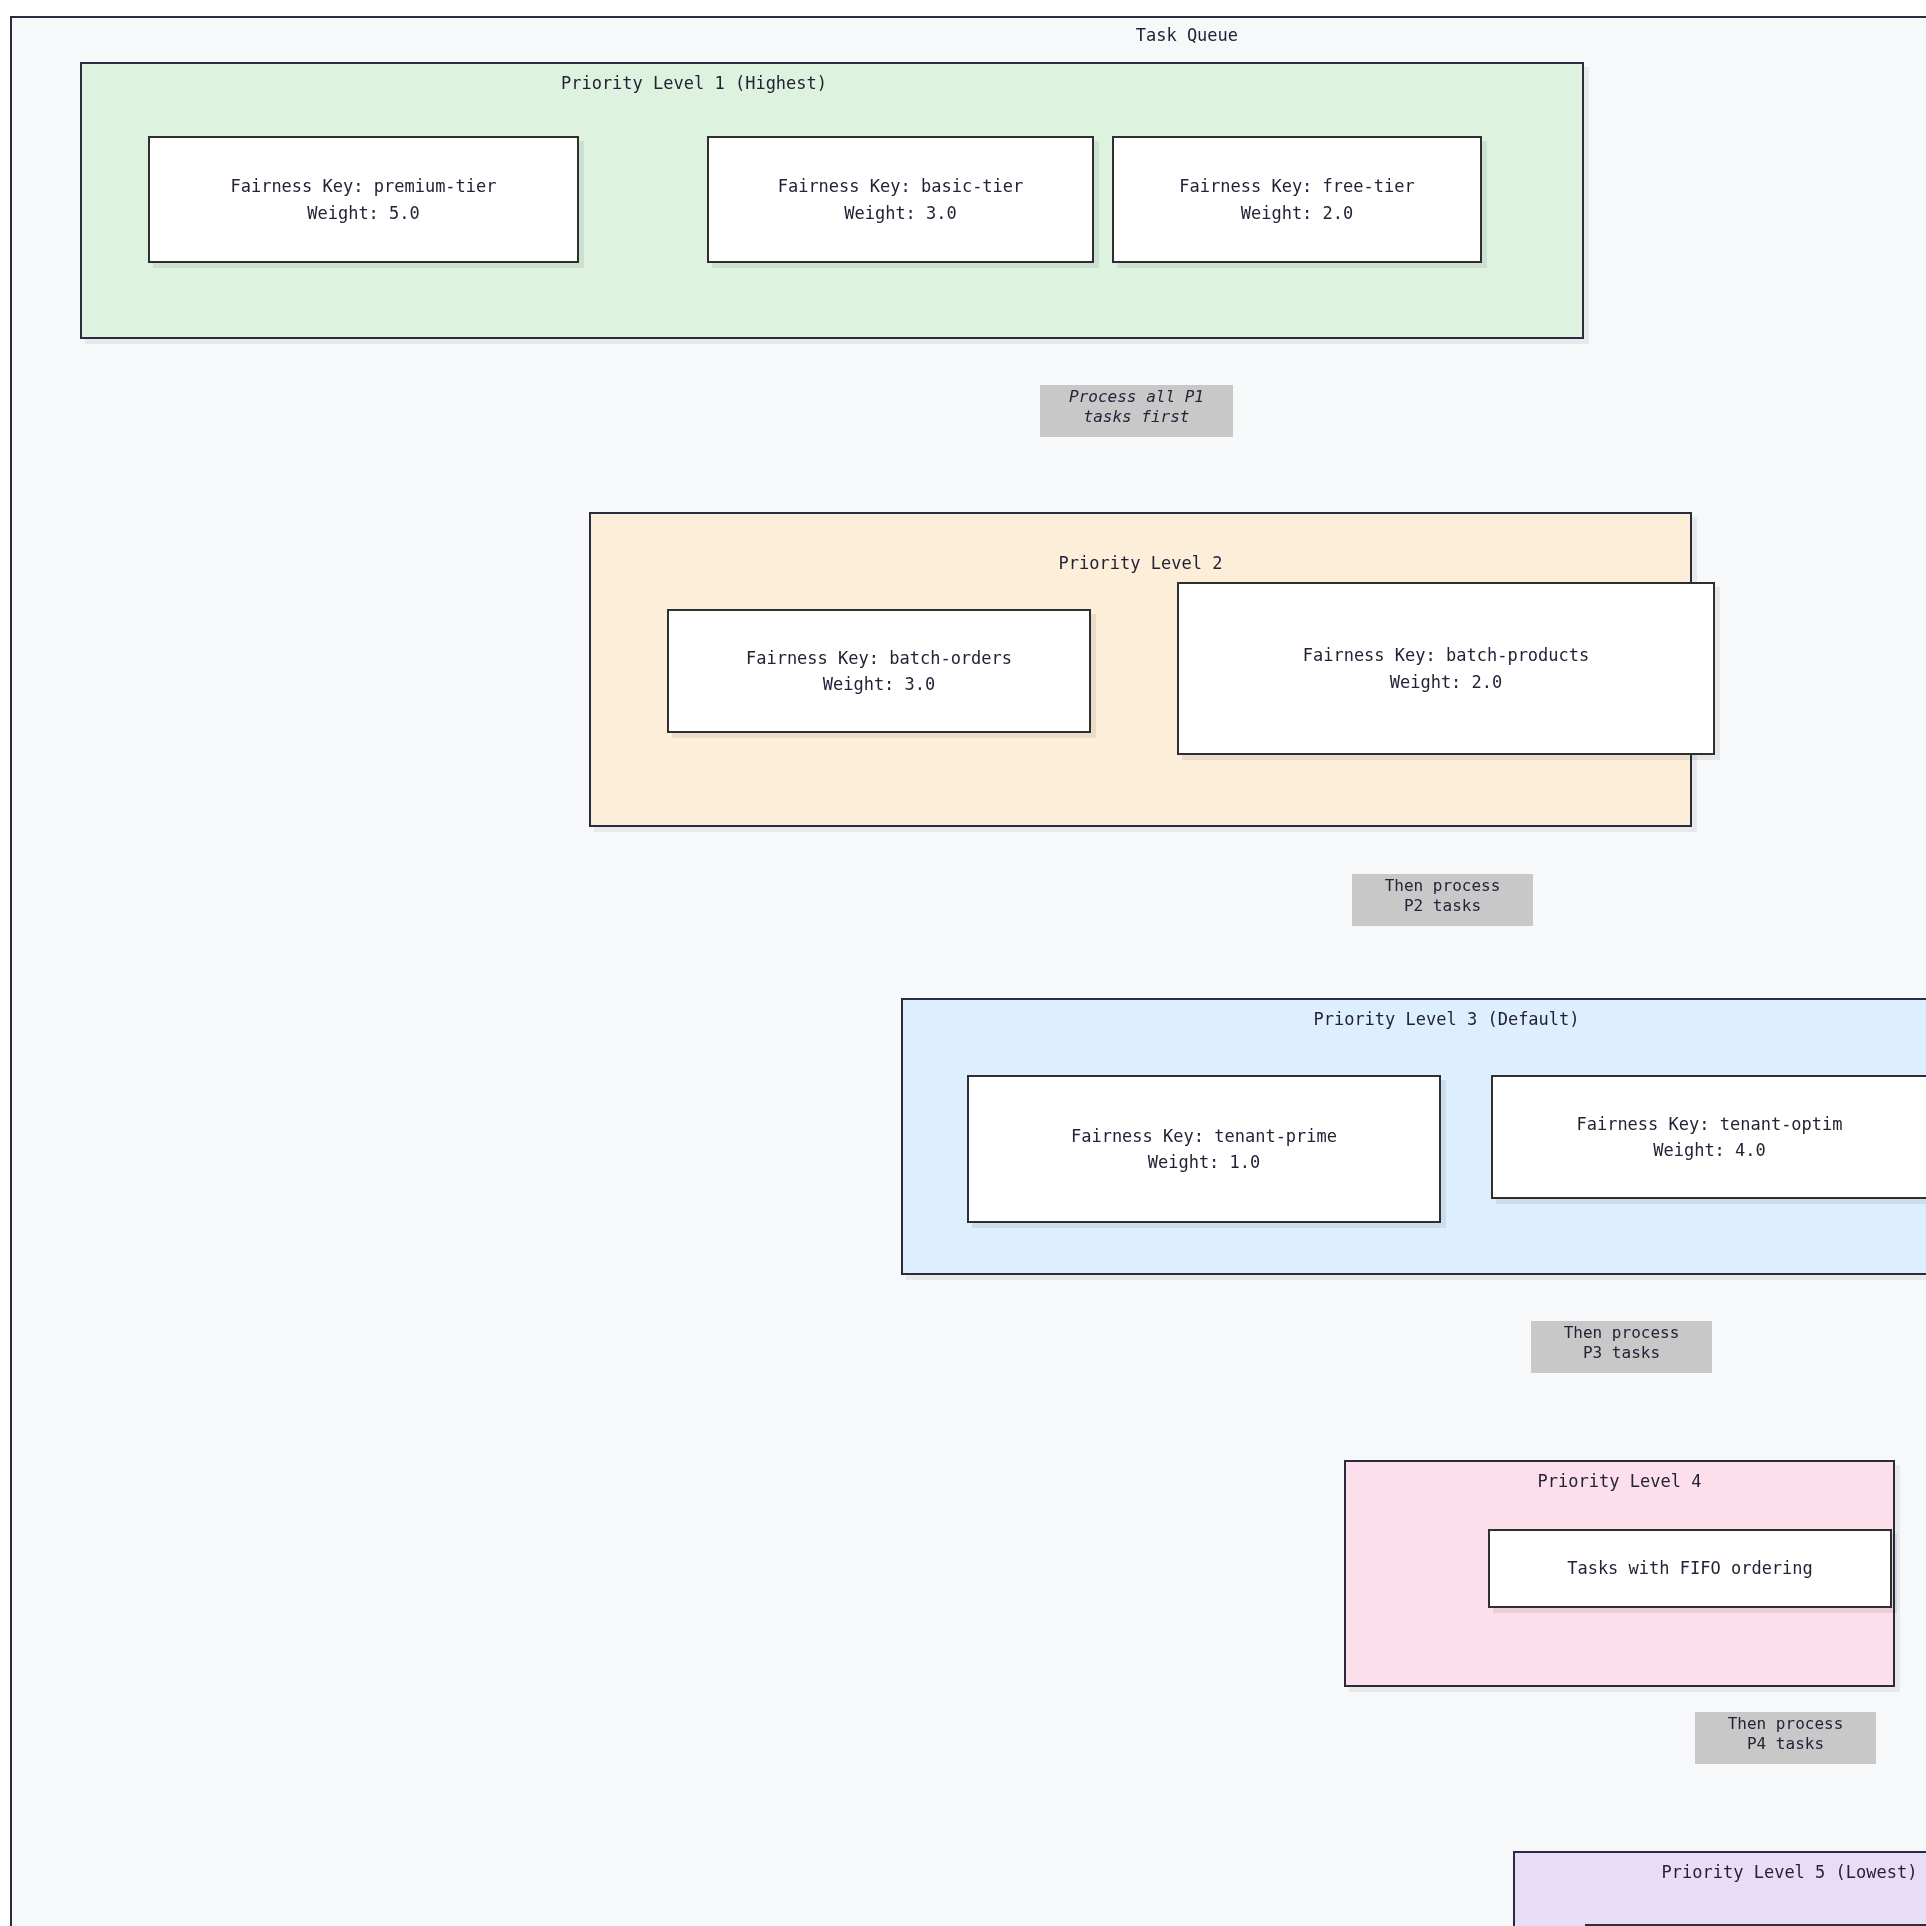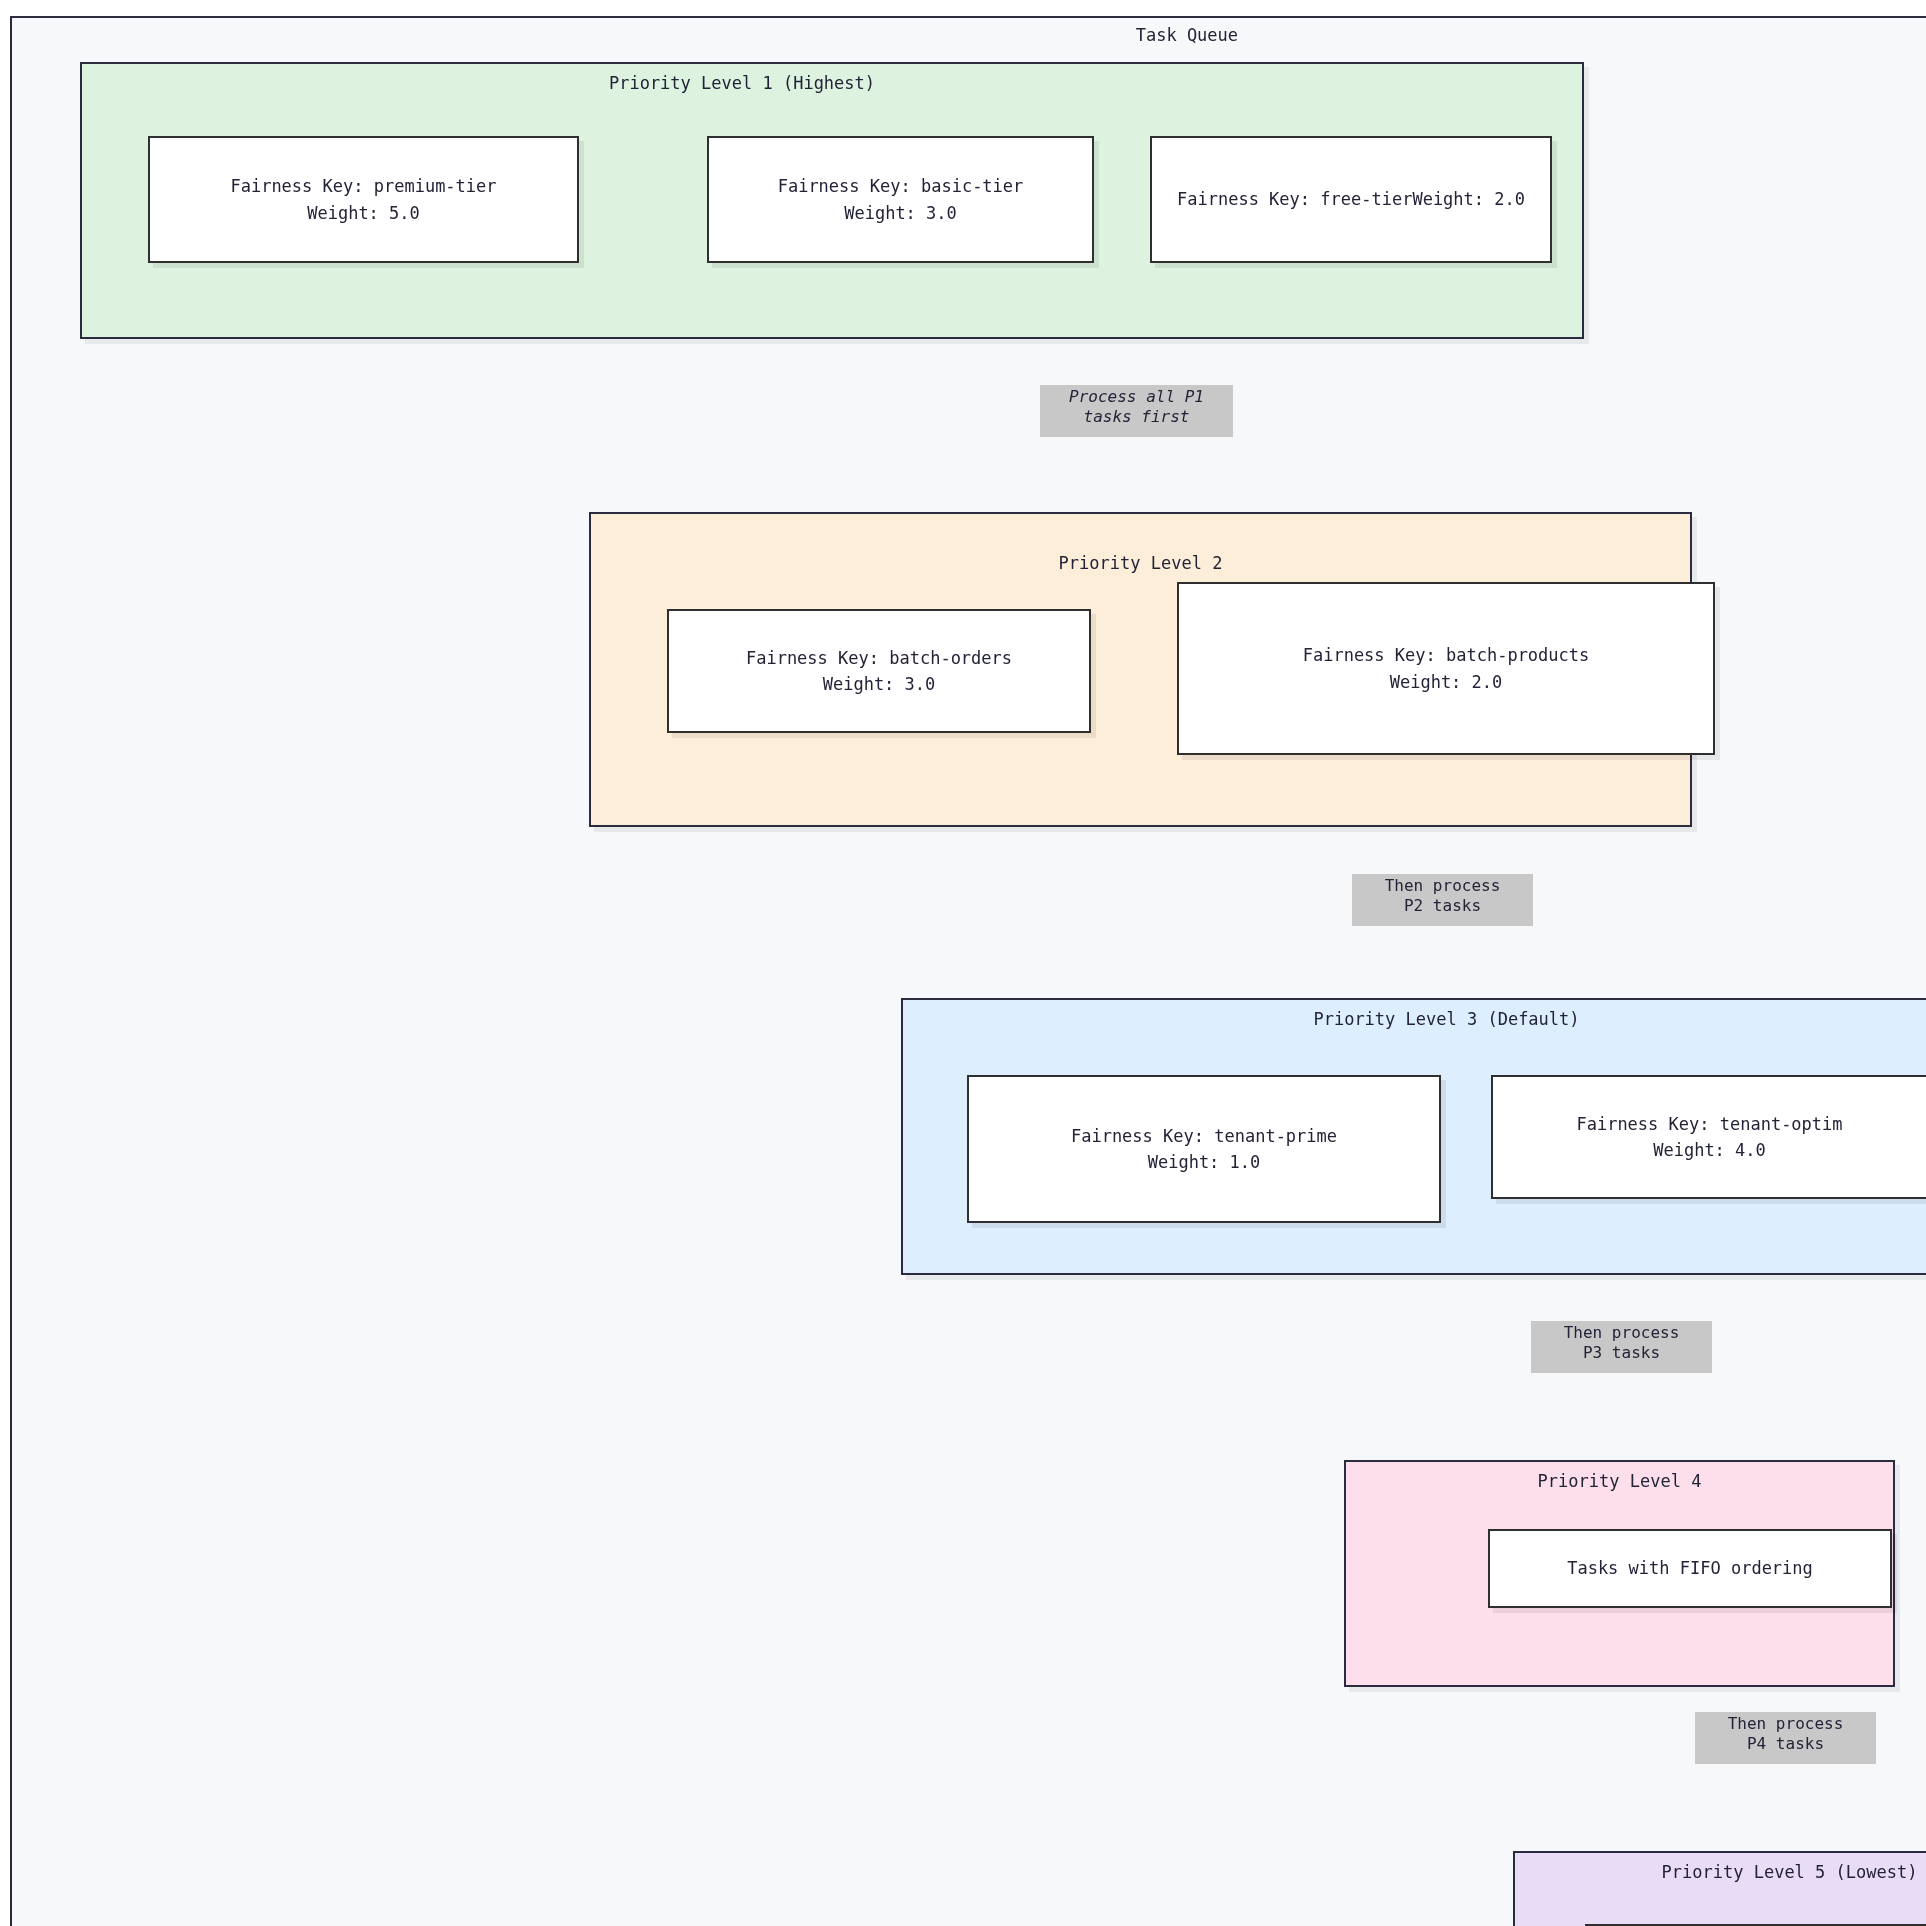--- a/index.html
+++ b/index.html
@@ -62,33 +62,33 @@
       <path d="M 3710 4380 L 3490 4520 L 3420 4640 L 3420 5600 L 3300 5740 L 3020 5870 L 2760 5975"></path>
       <path d="M 4640 5080 L 4640 5590 L 4500 5760 L 3600 5940 L 2780 6035"></path>
     </g>
   </svg>
 
   <div class="node cluster" style="left:10.4px;top:16px;width:2353px;height:2101px;">
   </div>
   <div class="cluster-title" style="left:10.4px;top:26px;width:2353px;">Task Queue</div>
 
   <div class="node cluster p1" style="left:80px;top:62px;width:1504px;height:277px;"></div>
-  <div class="cluster-title" style="left:80px;top:74px;width:1228px;padding-left:48px;">Priority Level 1 (Highest)</div>
+  <div class="cluster-title" style="left:80px;top:74px;width:1228px;">Priority Level 1 (Highest)</div>
 
   <div class="node leaf" style="left:148px;top:136px;width:431px;height:127px;flex-direction:column;">
     <span>Fairness Key: premium-tier</span>
     <span>Weight: 5.0</span>
   </div>
 
   <div class="node leaf" style="left:671px;top:136px;width:387px;height:127px;flex-direction:column;margin-left:36px;">
     <span>Fairness Key: basic-tier</span>
     <span>Weight: 3.0</span>
   </div>
 
-  <div class="node leaf" style="left:1150px;top:136px;width:402px;height:127px;flex-direction:row;">
+  <div class="node leaf" style="left:1112px;top:136px;width:370px;height:127px;flex-direction:column;">
     <span>Fairness Key: free-tier</span>
     <span>Weight: 2.0</span>
   </div>
 
   <div class="edge-label" style="left:1040px;top:385px;width:193px;height:52px;font-style:italic;">Process all P1
 tasks first</div>
 
   <div class="node cluster p2" style="left:589px;top:512px;width:1103px;height:315px;"></div>
   <div class="cluster-title" style="left:589px;top:524px;width:1103px;margin-top:30px;">Priority Level 2</div>
 

